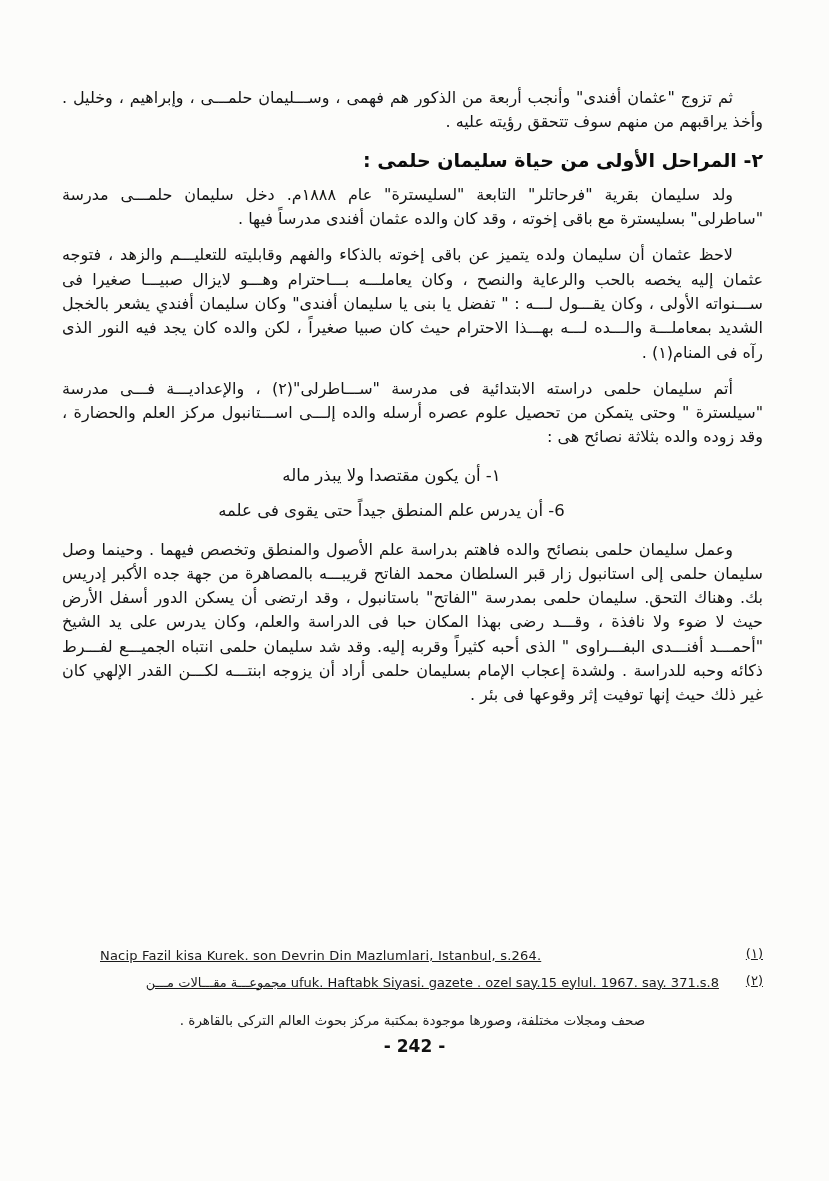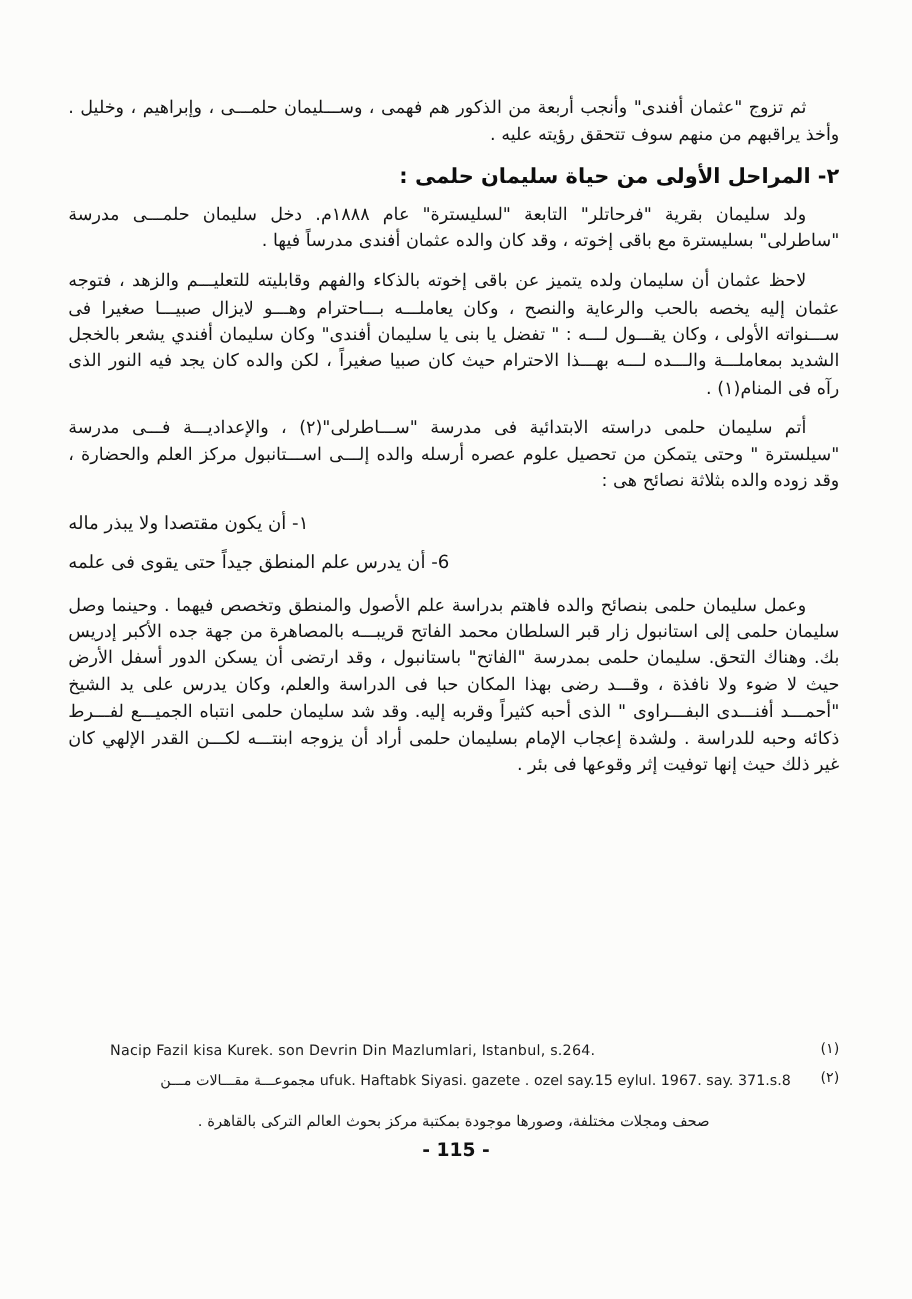--- a/index.html
+++ b/index.html
@@ -32,33 +32,34 @@
     color:#0d0d0d;
   }
   .advice-list {
     padding-right:42px;
     margin:2px 0 12px 0;
   }
   .list-item {
     font-size:16.5px;
     line-height:1.75;
     margin-bottom:6px;
-    text-align:left;
+    text-align:center;
   }
   .footnotes {
     position:absolute;
     top:946px; right:66px; left:62px;
     font-size:13px;
     color:#1a1a1a;
   }
   .fn-row {
     display:flex;
     direction:ltr;
     align-items:flex-start;
     margin-bottom:7px;
+    text-decoration:underline;
   }
   .fn-text { flex:1; line-height:1.5; }
   .fn-text.latin {
     direction:ltr;
     text-align:left;
     padding-left:38px;
     letter-spacing:0.2px;
   }
   .fn-text.mixed {
     direction:rtl;
@@ -121,13 +122,13 @@
 
   <div class="fn-row">
     <div class="fn-text mixed">ufuk. Haftabk Siyasi. gazete . ozel  say.15 eylul. 1967. say. 371.s.8 مجموعـــة مقـــالات مـــن</div>
     <div class="fn-marker">(٢)</div>
   </div>
 
   <div class="fn-cont">صحف ومجلات مختلفة، وصورها موجودة بمكتبة مركز بحوث العالم التركى بالقاهرة .</div>
 
 </div>
 
-<div class="page-number">- 115 -</div>
+<div class="page-number">- 242 -</div>
 
 </body></html>

